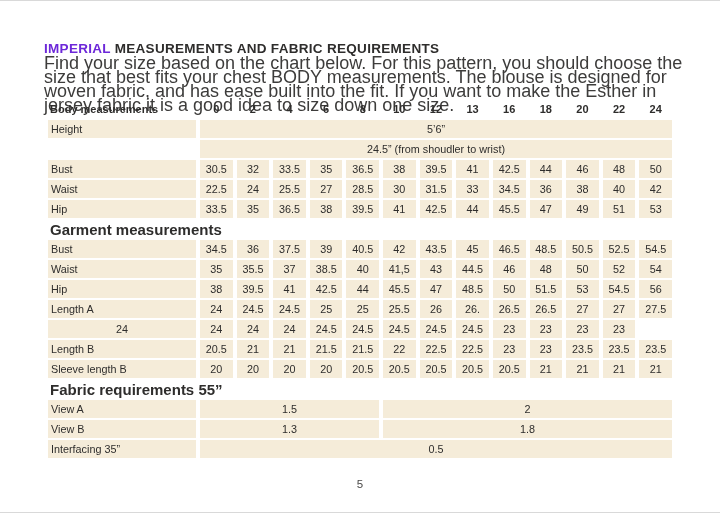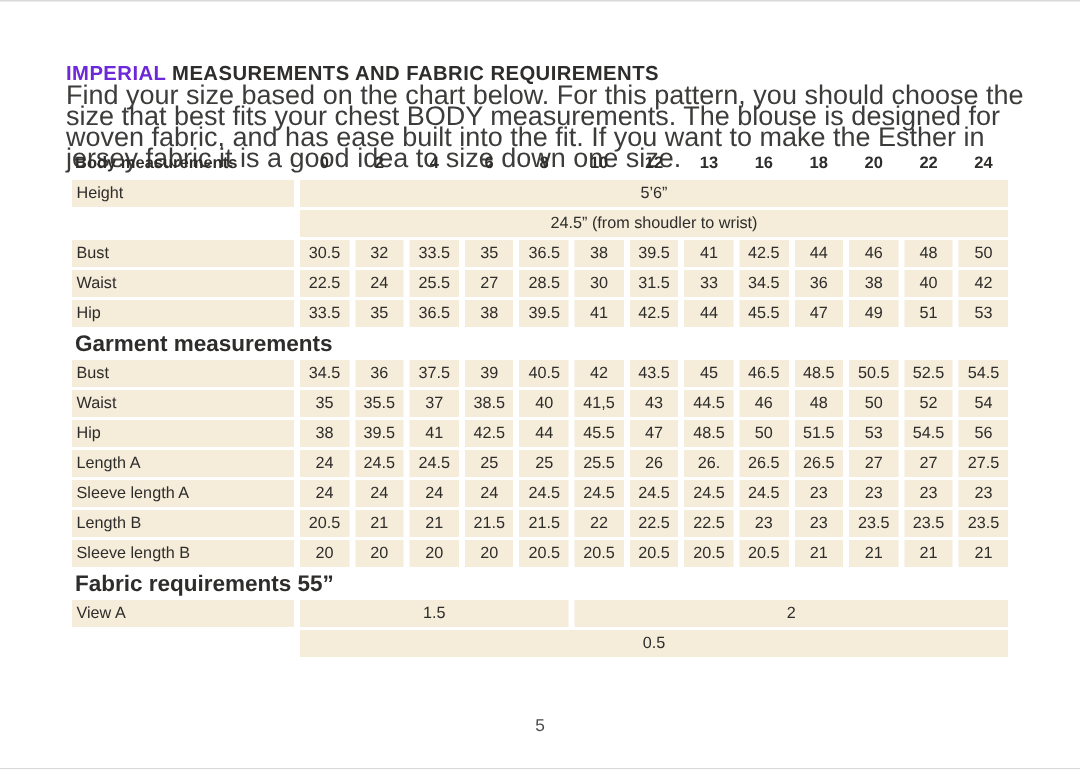--- a/index.html
+++ b/index.html
@@ -186,21 +186,20 @@
         <div class="cell">25.5</div>
         <div class="cell">26</div>
         <div class="cell">26.</div>
         <div class="cell">26.5</div>
         <div class="cell">26.5</div>
         <div class="cell">27</div>
         <div class="cell">27</div>
         <div class="cell">27.5</div>
       </div>
       <div class="trow">
-        <div class="cell label-cell">Sleeve length A</div>
         <div class="cell">24</div>
         <div class="cell">24</div>
         <div class="cell">24</div>
         <div class="cell">24</div>
         <div class="cell">24.5</div>
         <div class="cell">24.5</div>
         <div class="cell">24.5</div>
         <div class="cell">24.5</div>
         <div class="cell">24.5</div>
         <div class="cell">23</div>
@@ -242,20 +241,26 @@
       </div>
       <div class="trow">
         <div class="cell section-cell">Fabric requirements 55”</div>
       </div>
       <div class="trow">
         <div class="cell label-cell">View A</div>
         <div class="cell" style="grid-column: 2 / span 5;">1.5</div>
         <div class="cell" style="grid-column: span 8;">2</div>
       </div>
       <div class="trow">
+        <div class="cell label-cell">View B</div>
+        <div class="cell" style="grid-column: 2 / span 5;">1.3</div>
+        <div class="cell" style="grid-column: span 8;">1.8</div>
+      </div>
+      <div class="trow">
+        <div class="cell label-cell">Interfacing 35”</div>
         <div class="cell" style="grid-column: 2 / -1;">0.5</div>
       </div>
     </div>
 
   <div class="page-number">5</div>
 
   <div class="edge-line edge-bottom"></div>
 </div>
 
 </body></html>

